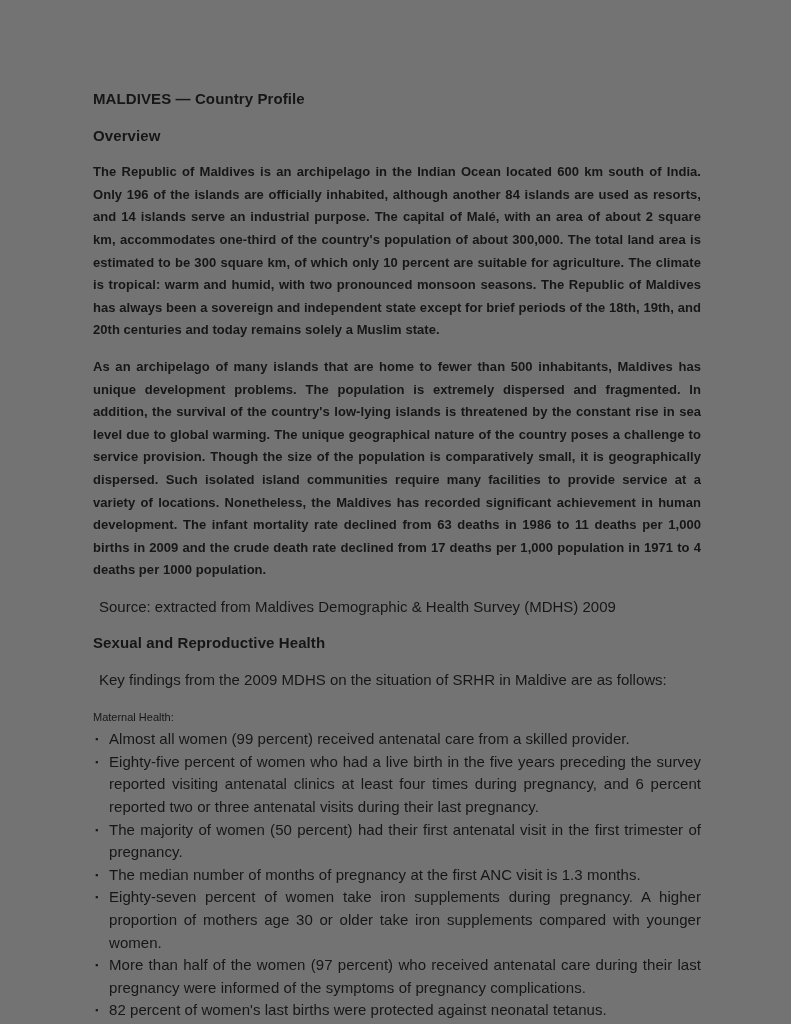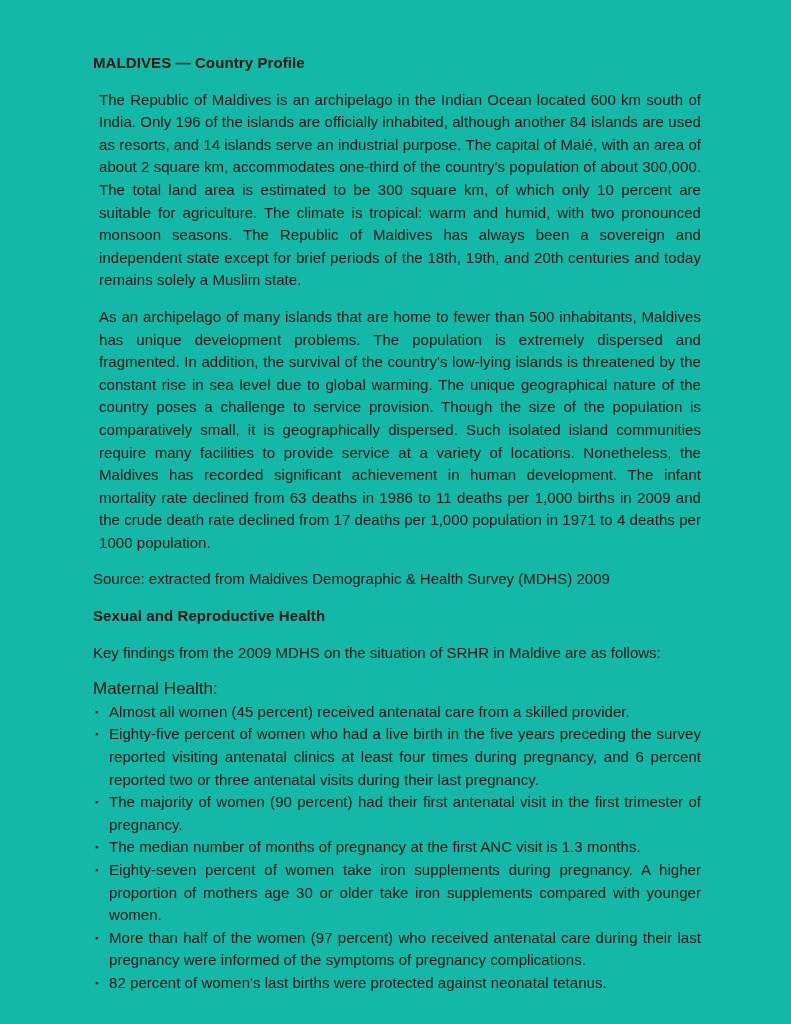--- a/index.html
+++ b/index.html
@@ -12,44 +12,45 @@
     height: 1024px;
     overflow: hidden;
     font-family: "Liberation Sans", "DejaVu Sans", sans-serif;
     color: #161616;
     -webkit-font-smoothing: antialiased;
   }
   .page {
     box-sizing: border-box;
     width: 791px;
     height: 1024px;
-    padding: 52px 90px 40px 93px;
-    background: #14b8a6;
+    padding: 88px 90px 40px 93px;
+    background: #737373;
   }
   .doc-title, .doc-heading {
     font-size: 15px;
     font-weight: bold;
     line-height: 22.6px;
     margin: 0 0 14px 0;
     letter-spacing: 0.1px;
   }
   .doc-para {
-    font-size: 15px;
+    font-size: 13px;
     line-height: 22.6px;
-    margin: 0 0 14px 6px;
+    margin: 0 0 14px 0;
     text-align: justify;
     letter-spacing: 0.05px;
+    font-weight: bold;
   }
   .doc-line {
     font-size: 15px;
     line-height: 22.6px;
-    margin: 0 0 14px 0;
+    margin: 0 0 14px 6px;
   }
   .list-label {
-    font-size: 17px;
+    font-size: 11px;
     line-height: 22.6px;
     margin: 0;
   }
   ul.bullet-list {
     list-style: none;
     margin: 0;
     padding: 0;
   }
   ul.bullet-list li {
     display: flex;
@@ -69,45 +70,46 @@
     letter-spacing: 0.05px;
   }
 </style>
 </head>
 <body>
 
 <div class="page">
 
   <h1 class="doc-title">MALDIVES — Country Profile</h1>
 
+  <h2 class="doc-heading">Overview</h2>
 
   <p class="doc-para">The Republic of Maldives is an archipelago in the Indian Ocean located 600 km south of India. Only 196 of the islands are officially inhabited, although another 84 islands are used as resorts, and 14 islands serve an industrial purpose. The capital of Malé, with an area of about 2 square km, accommodates one-third of the country's population of about 300,000. The total land area is estimated to be 300 square km, of which only 10 percent are suitable for agriculture. The climate is tropical: warm and humid, with two pronounced monsoon seasons. The Republic of Maldives has always been a sovereign and independent state except for brief periods of the 18th, 19th, and 20th centuries and today remains solely a Muslim state.</p>
 
   <p class="doc-para">As an archipelago of many islands that are home to fewer than 500 inhabitants, Maldives has unique development problems. The population is extremely dispersed and fragmented. In addition, the survival of the country's low-lying islands is threatened by the constant rise in sea level due to global warming. The unique geographical nature of the country poses a challenge to service provision. Though the size of the population is comparatively small, it is geographically dispersed. Such isolated island communities require many facilities to provide service at a variety of locations. Nonetheless, the Maldives has recorded significant achievement in human development. The infant mortality rate declined from 63 deaths in 1986 to 11 deaths per 1,000 births in 2009 and the crude death rate declined from 17 deaths per 1,000 population in 1971 to 4 deaths per 1000 population.</p>
 
   <p class="doc-line">Source: extracted from Maldives Demographic &amp; Health Survey (MDHS) 2009</p>
 
   <h2 class="doc-heading">Sexual and Reproductive Health</h2>
 
   <p class="doc-line">Key findings from the 2009 MDHS on the situation of SRHR in Maldive are as follows:</p>
 
   <p class="list-label">Maternal Health:</p>
 
   <ul class="bullet-list">
     <li>
       <span class="marker">▪</span>
-      <span class="li-text">Almost all women (45 percent) received antenatal care from a skilled provider.</span>
+      <span class="li-text">Almost all women (99 percent) received antenatal care from a skilled provider.</span>
     </li>
     <li>
       <span class="marker">▪</span>
       <span class="li-text">Eighty-five percent of women who had a live birth in the five years preceding the survey reported visiting antenatal clinics at least four times during pregnancy, and 6 percent reported two or three antenatal visits during their last pregnancy.</span>
     </li>
     <li>
       <span class="marker">▪</span>
-      <span class="li-text">The majority of women (90 percent) had their first antenatal visit in the first trimester of pregnancy.</span>
+      <span class="li-text">The majority of women (50 percent) had their first antenatal visit in the first trimester of pregnancy.</span>
     </li>
     <li>
       <span class="marker">▪</span>
       <span class="li-text">The median number of months of pregnancy at the first ANC visit is 1.3 months.</span>
     </li>
     <li>
       <span class="marker">▪</span>
       <span class="li-text">Eighty-seven percent of women take iron supplements during pregnancy. A higher proportion of mothers age 30 or older take iron supplements compared with younger women.</span>
     </li>
     <li>

